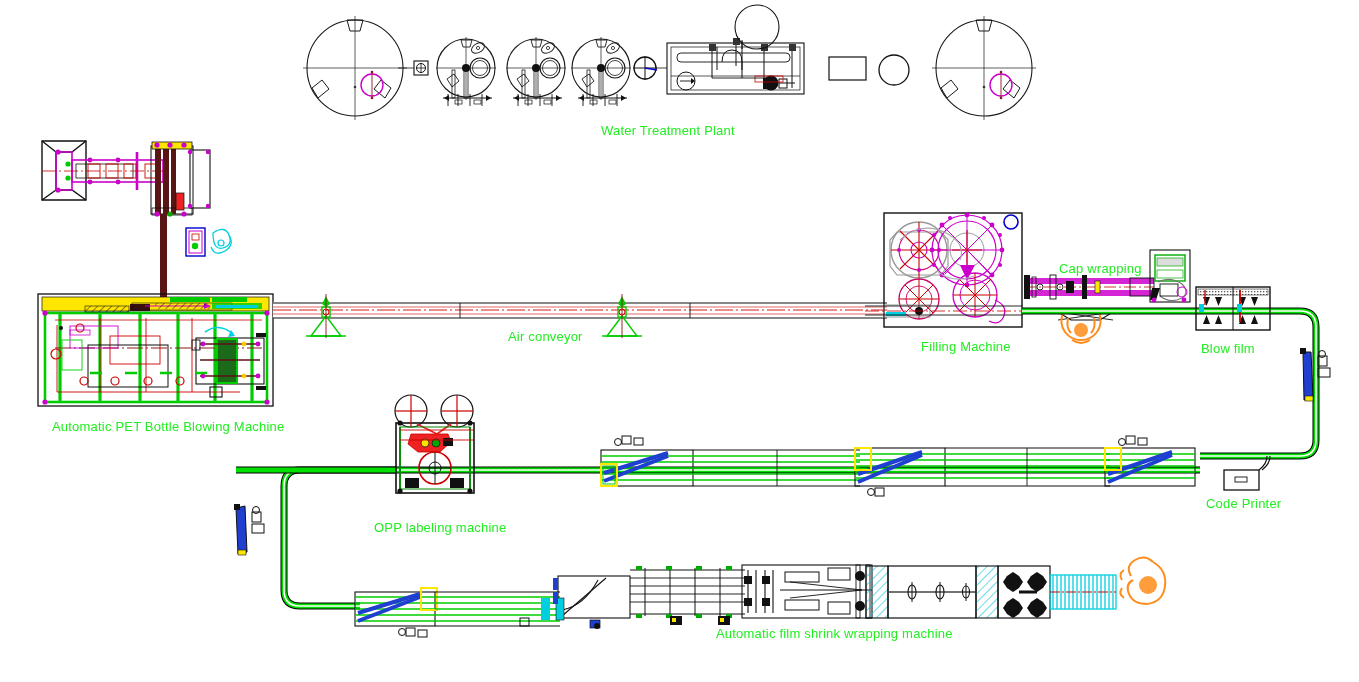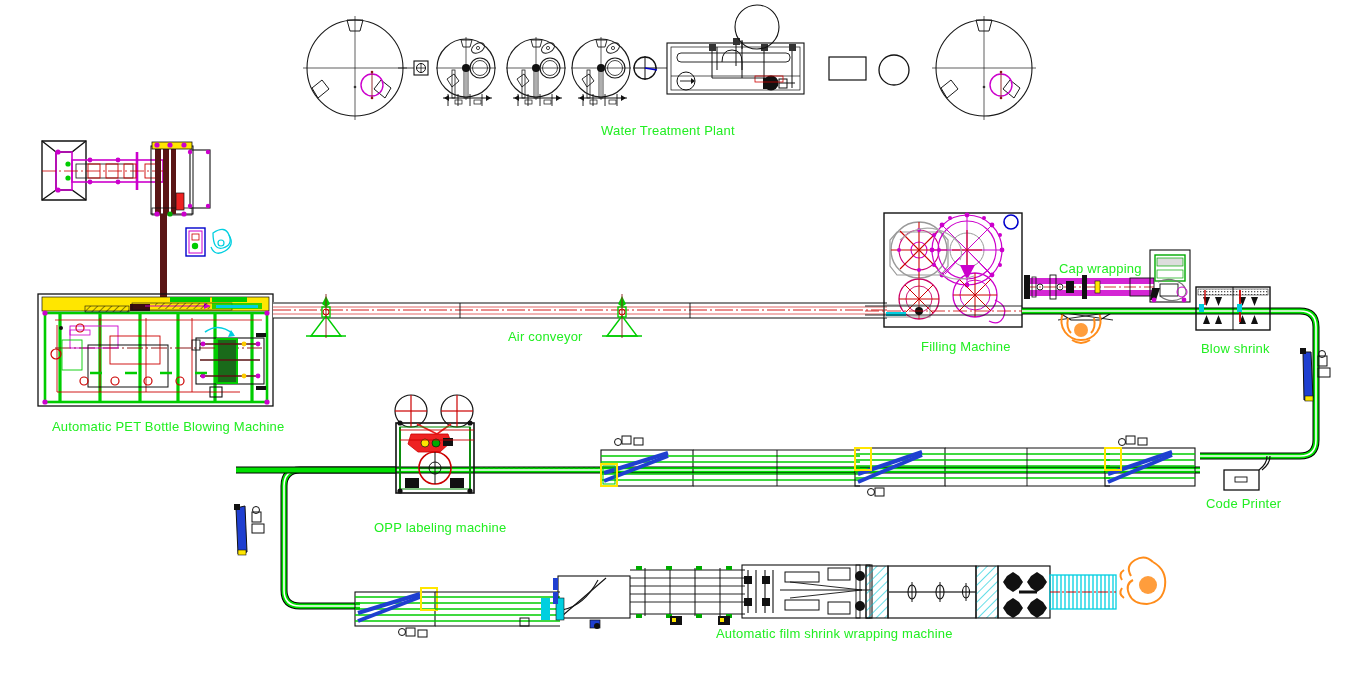--- a/index.html
+++ b/index.html
@@ -790,18 +790,18 @@
     </g>
   </g>
 
 </svg>
 
 <div class="lbl" style="left:601px; top:123px;">Water Treatment Plant</div>
 <div class="lbl" style="left:52px; top:419px;">Automatic PET Bottle Blowing Machine</div>
 <div class="lbl" style="left:508px; top:329px;">Air conveyor</div>
 <div class="lbl" style="left:908px; top:339px;margin-left:13px;">Filling Machine</div>
 <div class="lbl" style="left:1059px; top:261px;">Cap wrapping</div>
-<div class="lbl" style="left:1201px; top:341px;">Blow shrink</div>
+<div class="lbl" style="left:1201px; top:341px;">Blow film</div>
 <div class="lbl" style="left:1206px; top:496px;">Code Printer</div>
 <div class="lbl" style="left:374px; top:520px;">OPP labeling machine</div>
 <div class="lbl" style="left:716px; top:626px;">Automatic film shrink wrapping machine</div>
 
 </div>
 
 </body></html>

